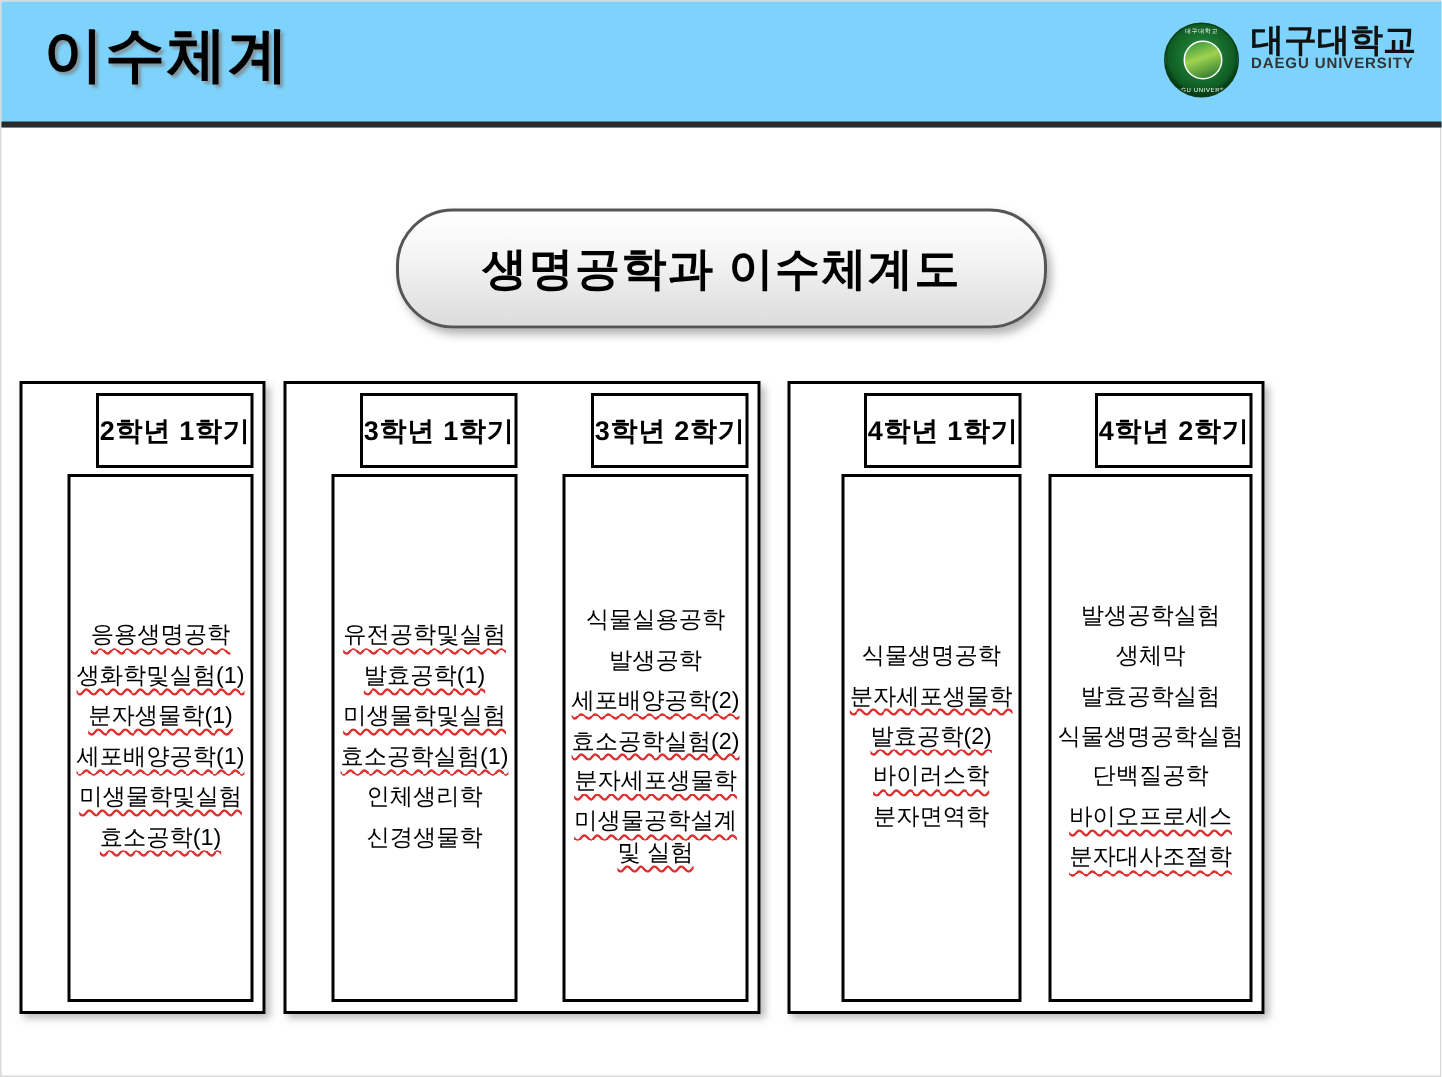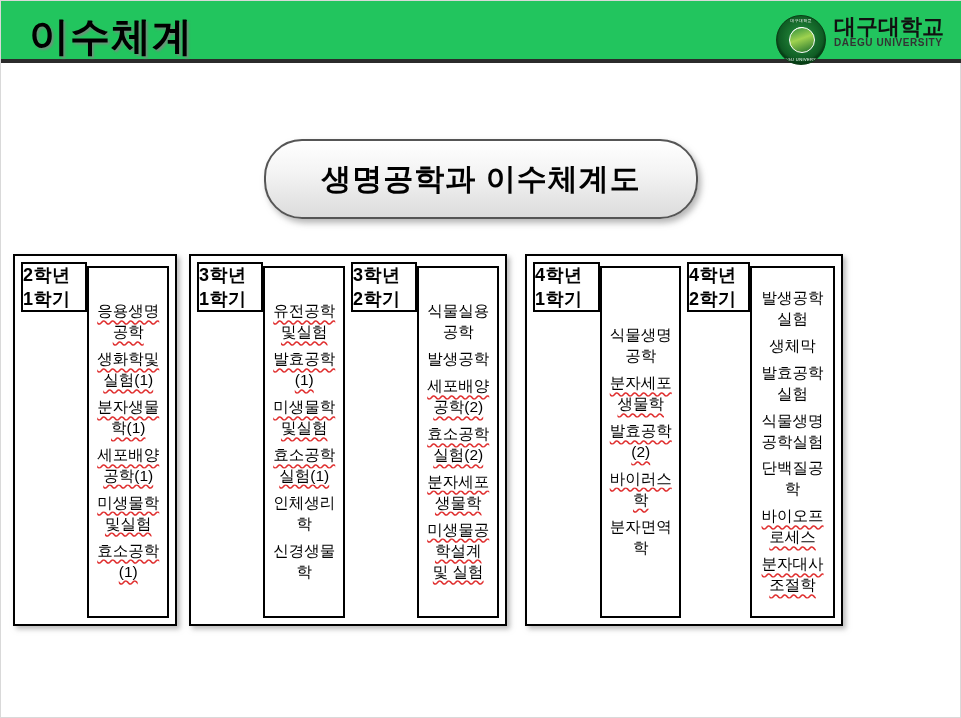--- a/index.html
+++ b/index.html
@@ -21,22 +21,22 @@
     background: #ffffff;
     box-sizing: border-box;
     border: 1px solid #d9d9d9;
   }
   
   .header {
     position: absolute;
     left: 0;
     top: 0;
     width: 961px;
-    height: 62px;
-    background: #22c55e;
+    height: 84px;
+    background: #7dd3fc;
     border-bottom: 4px solid #2b2b2b;
     box-sizing: border-box;
   }
   .header-title {
     position: absolute;
     left: 28px;
     top: 8px;
     font-size: 40px;
     font-weight: bold;
     color: #000000;
@@ -133,22 +133,22 @@
     box-shadow: 3px 3px 5px rgba(140,140,140,0.6);
     padding: 6px;
     box-sizing: border-box;
     gap: 6px;
   }
   .group-gap { width: 12px; }
   .group-gap-wide { width: 18px; }
   .col {
     width: 148px;
     display: flex;
-    flex-direction: row;
-    align-items: flex-start;
+    flex-direction: column;
+    align-items: flex-end;
   }
   .col-head {
     border: 2px solid #000000;
     height: 50px;
     display: flex;
     align-items: center;
     justify-content: center;
     font-size: 18px;
     font-weight: bold;
     color: #000000;

